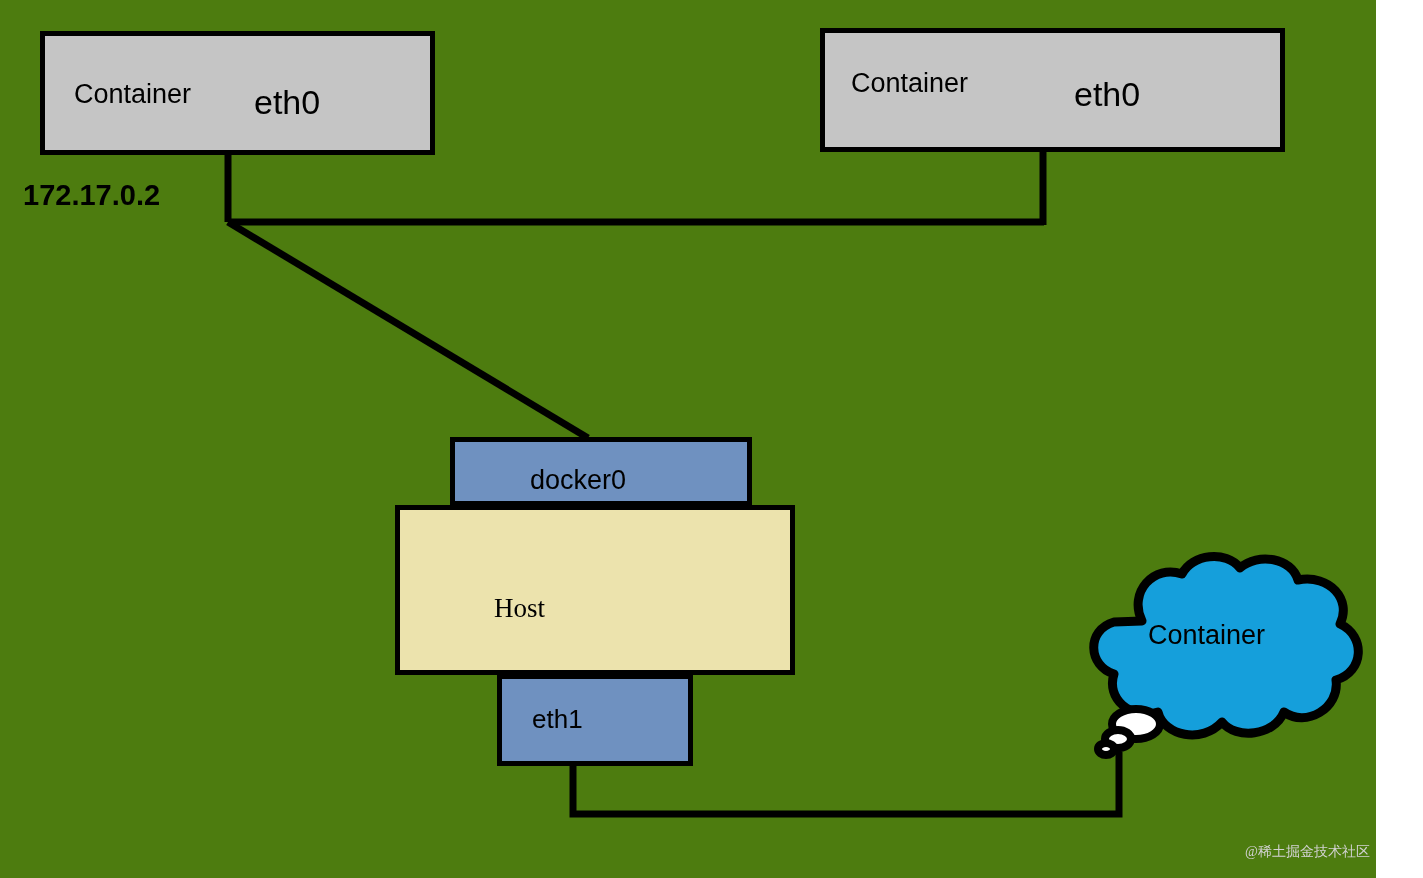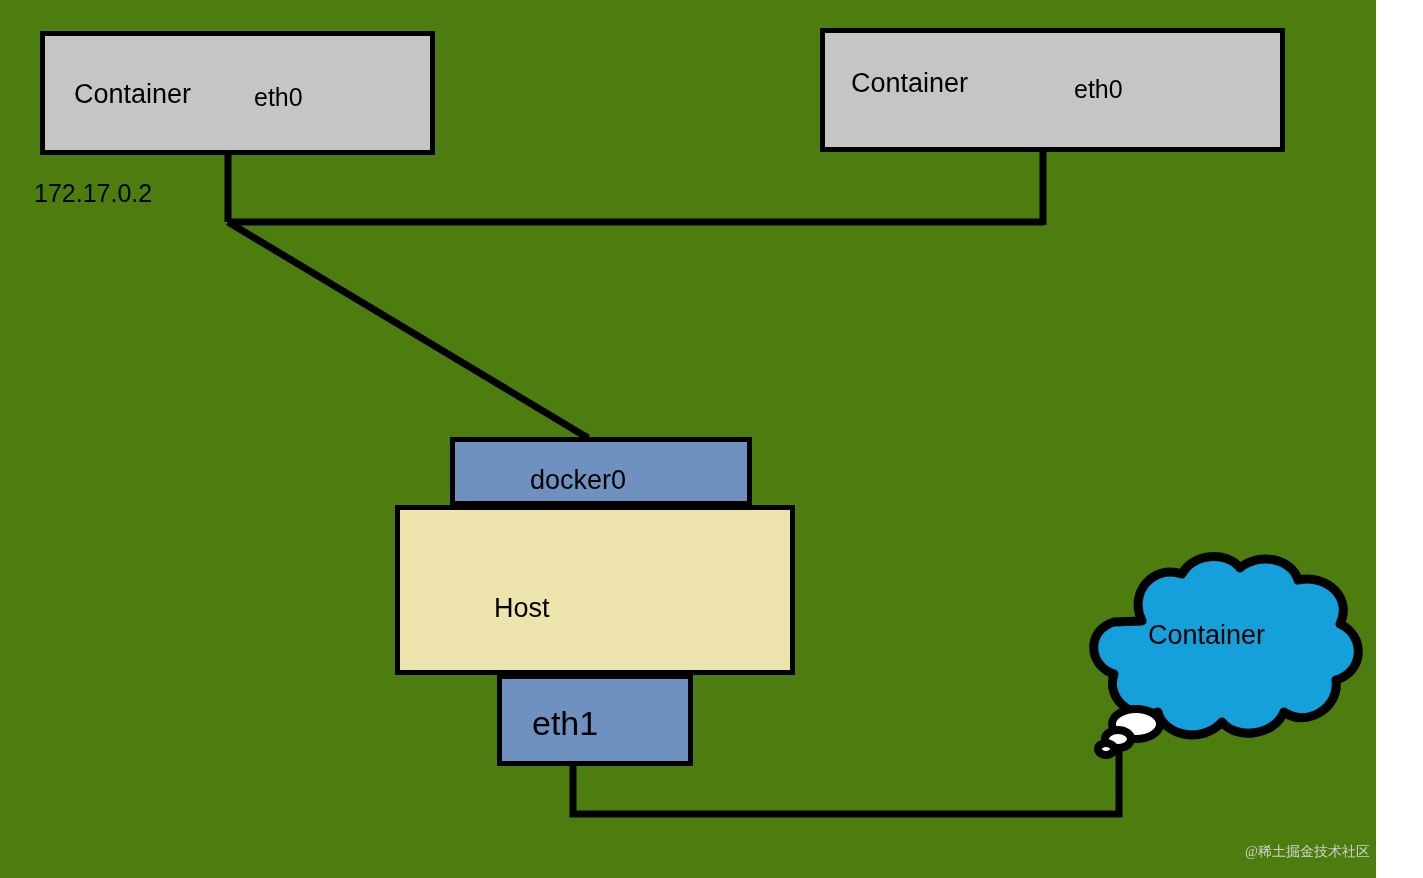--- a/index.html
+++ b/index.html
@@ -56,21 +56,21 @@
     left: 820px;
     top: 28px;
     width: 465px;
     height: 124px;
     background: #c5c5c5;
   }
   .container-title {
     font-size: 27px;
   }
   .iface-name {
-    font-size: 25px;
+    font-size: 34px;
   }
   #container-left-title  { left: 74px;  top: 81px; }
   #container-left-eth    { left: 254px; top: 85px; }
   #container-right-title { left: 851px; top: 70px; }
   #container-right-eth   { left: 1074px; top: 77px; }
 
   
   #docker0-box {
     left: 450px;
     top: 437px;
@@ -90,41 +90,43 @@
     left: 395px;
     top: 505px;
     width: 400px;
     height: 170px;
     background: #ece3ad;
   }
   #host-label {
     left: 494px;
     top: 595px;
     font-size: 27px;
+    font-family: Liberation Serif, serif;
   }
 
   
   #eth1-box {
     left: 497px;
     top: 674px;
     width: 196px;
     height: 92px;
     background: #6f91c0;
   }
   #eth1-label {
     left: 532px;
     top: 706px;
-    font-size: 34px;
+    font-size: 26px;
   }
 
   
   #ip-container {
-    left: 34px;
+    left: 23px;
     top: 181px;
-    font-size: 25px;
+    font-size: 29px;
+    font-weight: bold;
   }
   #ip-host {
     left: 280px;
     top: 718px;
     font-size: 29px;
   }
 
   
   #internet-cloud {
     position: absolute;

